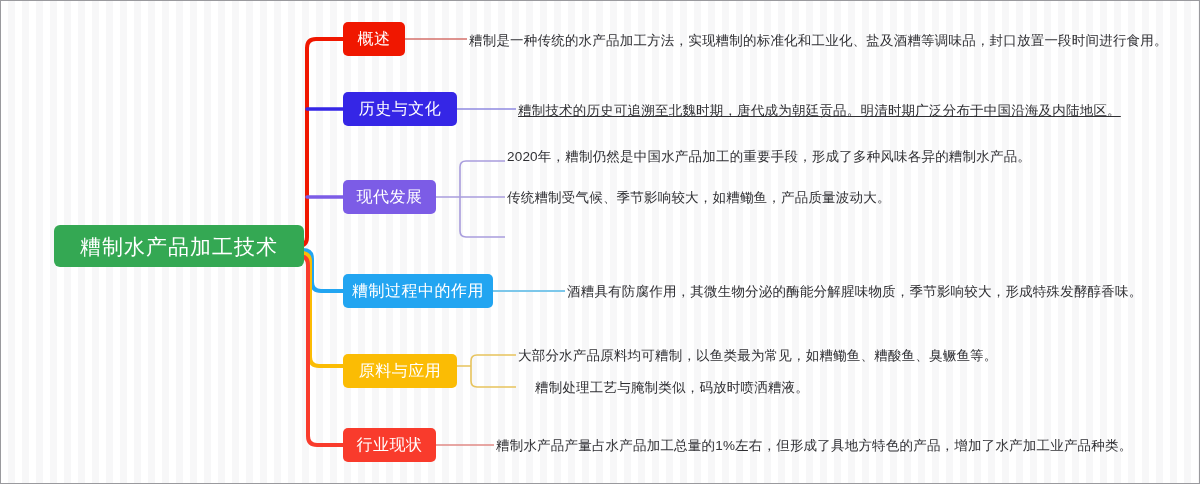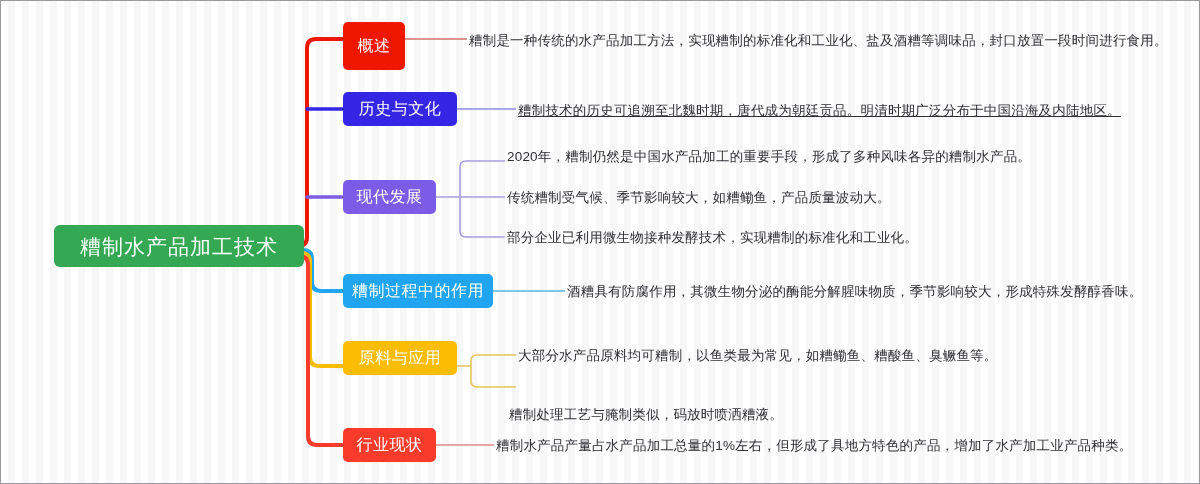--- a/index.html
+++ b/index.html
@@ -98,52 +98,51 @@
              M470,360 Q470,354 476,354 M470,380 Q470,386 476,386
              M470,360 V380" fill="none" stroke="#e7c35c" stroke-width="1.6"></path>
 
     <path d="M435,444 H493" fill="none" stroke="#e08a86" stroke-width="1.6"></path>
   </svg>
 
   <div class="node node-root" style="left:53px; top:224px; width:250px; height:42px; background:#34a853;">
     <span>糟制水产品加工技术</span>
   </div>
 
-  <div class="node node-main" style="left:342px; top:21px; width:62px; height:48px; background:#f01700;">
+  <div class="node node-main" style="left:342px; top:21px; width:62px; height:34px; background:#f01700;">
     <span>概述</span>
   </div>
 
   <div class="node node-main" style="left:342px; top:91px; width:114px; height:34px; background:#3526e6;">
     <span>历史与文化</span>
   </div>
 
   <div class="node node-main" style="left:342px; top:179px; width:93px; height:34px; background:#7c5ce6;">
     <span>现代发展</span>
   </div>
 
   <div class="node node-main" style="left:342px; top:273px; width:150px; height:34px; background:#22a5f1;">
     <span>糟制过程中的作用</span>
   </div>
 
-  <div class="node node-main" style="left:342px; top:340px; width:114px; height:34px; background:#fbbc04;">
+  <div class="node node-main" style="left:342px; top:353px; width:114px; height:34px; background:#fbbc04;">
     <span>原料与应用</span>
   </div>
 
   <div class="node node-main" style="left:342px; top:427px; width:93px; height:34px; background:#f93b2c;">
     <span>行业现状</span>
   </div>
 
   <div class="leaf" style="left:468px; top:33px;">糟制是一种传统的水产品加工方法，实现糟制的标准化和工业化、盐及酒糟等调味品，封口放置一段时间进行食用。</div>
 
   <div class="leaf" style="left:517px; top:103px;text-decoration:underline;">糟制技术的历史可追溯至北魏时期，唐代成为朝廷贡品。明清时期广泛分布于中国沿海及内陆地区。</div>
 
   <div class="leaf" style="left:506px; top:149px;">2020年，糟制仍然是中国水产品加工的重要手段，形成了多种风味各异的糟制水产品。</div>
   <div class="leaf" style="left:506px; top:190px;">传统糟制受气候、季节影响较大，如糟鳓鱼，产品质量波动大。</div>
-  <div class="leaf" style="left:506px; top:230px;">部分企业已利用微生物接种发酵技术，实现糟制的标准化和工业化。</div>
 
   <div class="leaf" style="left:566px; top:284px;">酒糟具有防腐作用，其微生物分泌的酶能分解腥味物质，季节影响较大，形成特殊发酵醇香味。</div>
 
   <div class="leaf" style="left:517px; top:348px;">大部分水产品原料均可糟制，以鱼类最为常见，如糟鳓鱼、糟酸鱼、臭鳜鱼等。</div>
-  <div class="leaf" style="left:508px; top:380px;margin-top:27px;">糟制处理工艺与腌制类似，码放时喷洒糟液。</div>
+  <div class="leaf" style="left:534px; top:380px;">糟制处理工艺与腌制类似，码放时喷洒糟液。</div>
 
   <div class="leaf" style="left:495px; top:438px;">糟制水产品产量占水产品加工总量的1%左右，但形成了具地方特色的产品，增加了水产加工业产品种类。</div>
 
 </div>
 
 </body></html>

